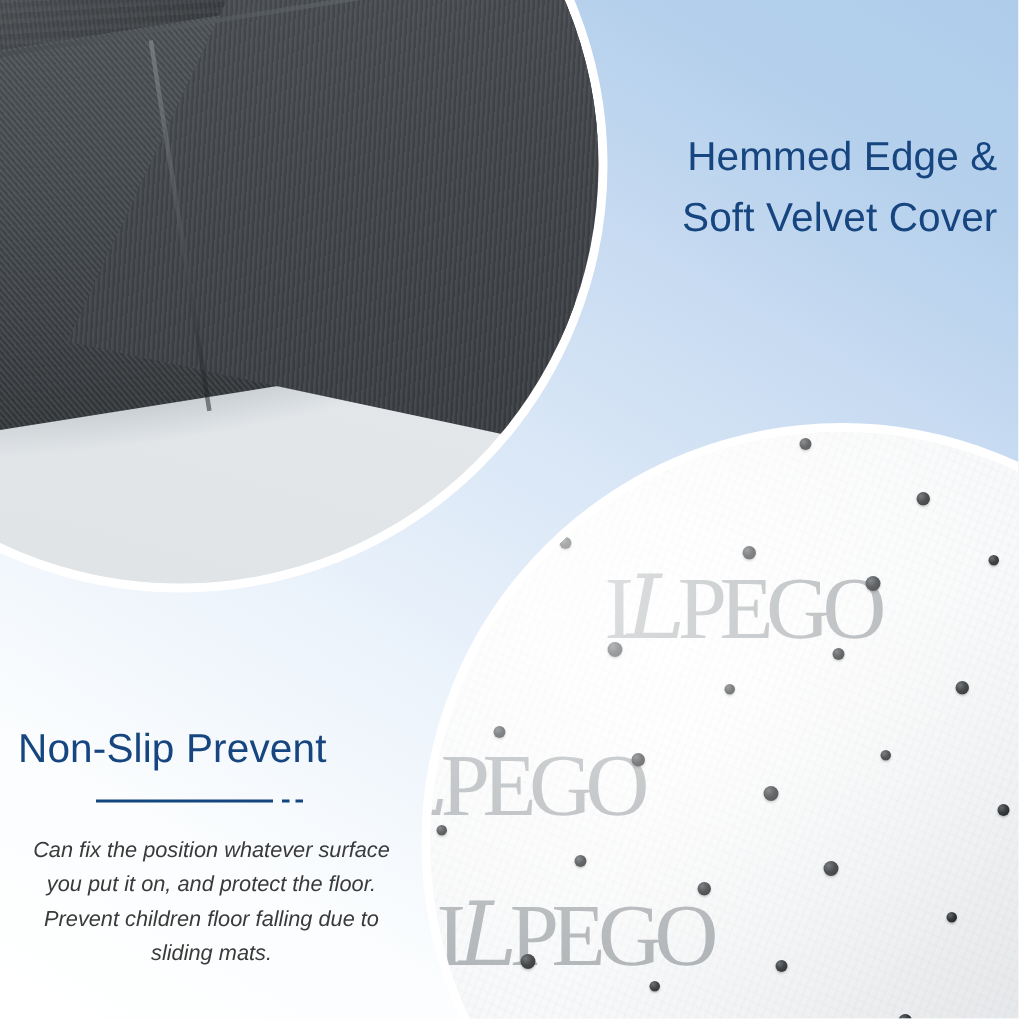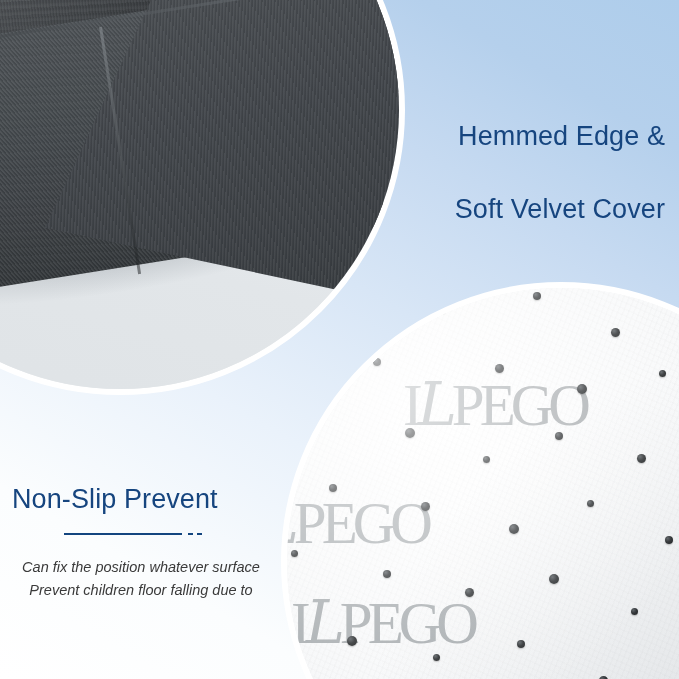--- a/index.html
+++ b/index.html
@@ -163,21 +163,21 @@
     right: 14px;
     top: 84px;
     width: 360px;
     text-align: right;
     color: #16457f;
     font-size: 27px;
     font-weight: 400;
     line-height: 41px;
     letter-spacing: 0.1px;
   }
-  .heading-tr .line { display: block; white-space: nowrap; margin-top: 32px; }
+  .heading-tr .line { display: block; white-space: nowrap; }
 
   
   .block-bl {
     position: absolute;
     left: 12px;
     top: 482px;
     width: 258px;
   }
   .title-bl {
     color: #16457f;
@@ -314,21 +314,23 @@
     <div class="title-bl">Non-Slip Prevent</div>
 
     <div class="divider-bl">
       <span class="rule"></span>
       <span class="dash d1"></span>
       <span class="dash d2"></span>
     </div>
 
     <div class="body-bl">
       <span class="line">Can fix the position whatever surface</span>
+      <span class="line">you put it on, and protect the floor.</span>
       <span class="line">Prevent children floor falling due to</span>
+      <span class="line">sliding mats.</span>
     </div>
   </div>
 
   <div class="circle-br">
     <div class="backing">
       <div class="brand brand-1">I<span class="swash">L</span>PEGO</div>
       <div class="brand brand-2">I<span class="swash">L</span>PEGO</div>
       <div class="brand brand-3">I<span class="swash">L</span>PEGO</div>
       <div id="dot-layer">
           <span class="dot" style="left: 152px; top: 18px; width: 7px; height: 7px;"></span>

